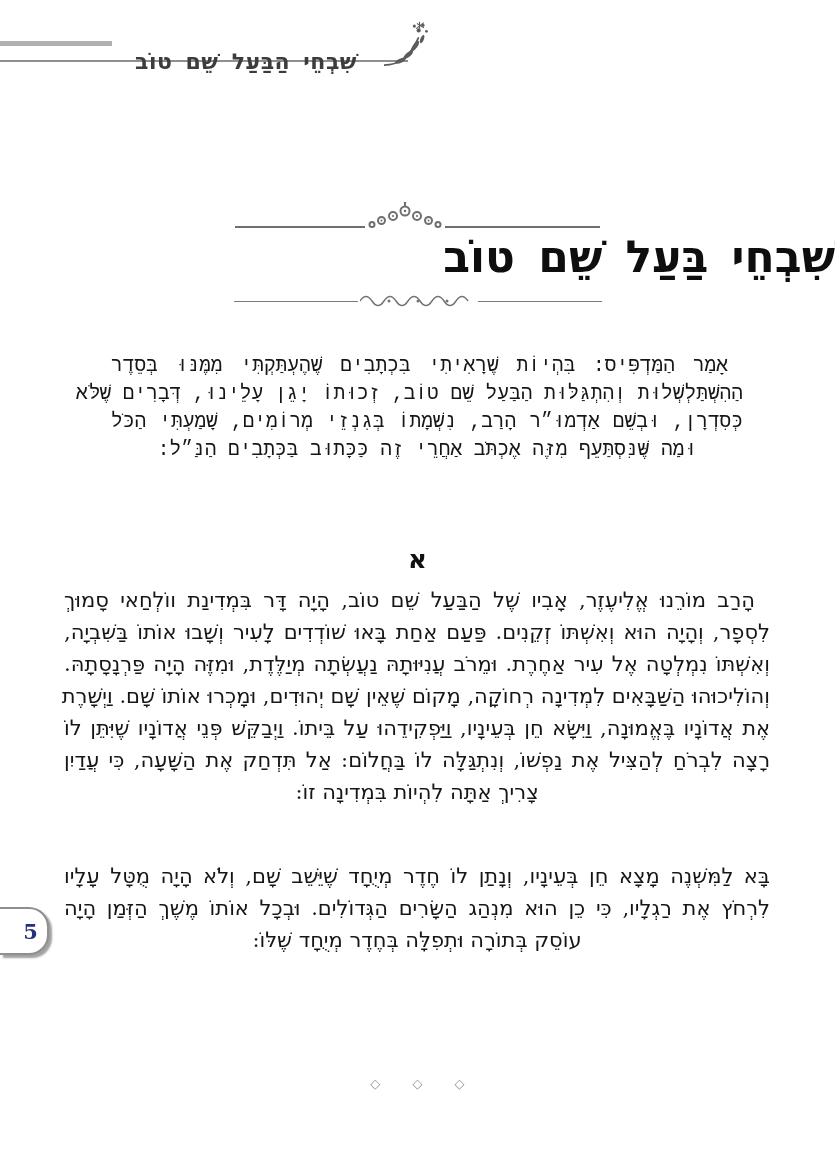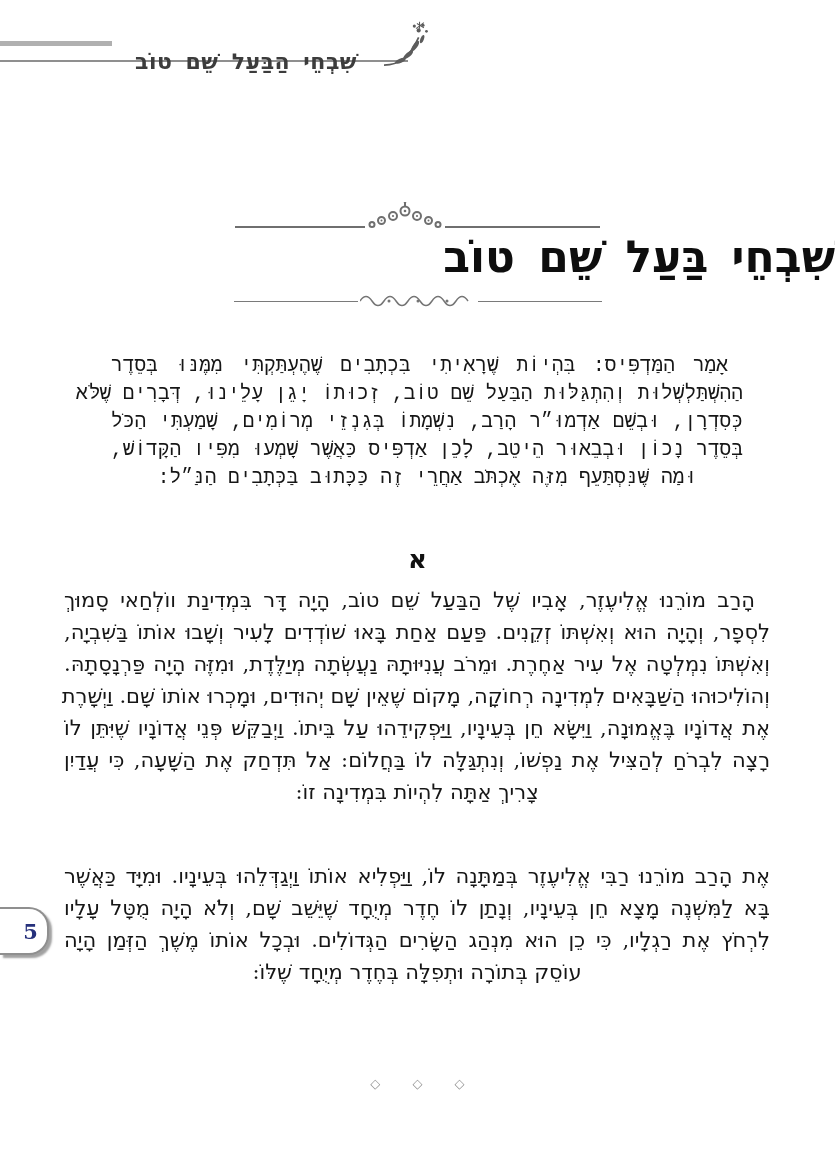--- a/index.html
+++ b/index.html
@@ -145,38 +145,36 @@
           <circle cx="174" cy="14" r="3"></circle>
       </g>
     </svg>
     <div class="rule-seg b" style="width:124px"></div>
   </div>
 
   <div class="intro">
     <div class="tl j indent">אָמַר הַמַּדְפִּיס: בִּהְיוֹת שֶׁרָאִיתִי בִּכְתָבִים שֶׁהֶעְתַּקְתִּי מִמֶּנּוּ בְּסֵדֶר</div>
     <div class="tl j">הַהִשְׁתַּלְשְׁלוּת וְהִתְגַּלּוּת הַבַּעַל שֵׁם טוֹב, זְכוּתוֹ יָגֵן עָלֵינוּ, דְּבָרִים שֶׁלֹּא</div>
     <div class="tl j">כְּסִדְרָן, וּבְשֵׁם אַדְמוּ״ר הָרַב, נִשְׁמָתוֹ בְּגִנְזֵי מְרוֹמִים, שָׁמַעְתִּי הַכֹּל</div>
-    <div class="tl j">בְּסֵדֶר נָכוֹן וּבְבֵאוּר הֵיטֵב, לָכֵן אַדְפִּיס כַּאֲשֶׁר שָׁמְעוּ מִפִּיו הַקָּדוֹשׁ,</div>
     <div class="tl c">וּמַה שֶּׁנִּסְתַּעֵף מִזֶּה אֶכְתֹּב אַחֲרֵי זֶה כַּכָּתוּב בַּכְּתָבִים הַנַּ״ל:</div>
   </div>
 
   <div class="section-marker">א</div>
 
   <div class="para para-a">
     <div class="tl j indent">הָרַב מוֹרֵנוּ אֱלִיעֶזֶר, אָבִיו שֶׁל הַבַּעַל שֵׁם טוֹב, הָיָה דָּר בִּמְדִינַת ווֹלְחַאי סָמוּךְ</div>
     <div class="tl j">לִסְפָר, וְהָיָה הוּא וְאִשְׁתּוֹ זְקֵנִים. פַּעַם אַחַת בָּאוּ שׁוֹדְדִים לָעִיר וְשָׁבוּ אוֹתוֹ בַּשִּׁבְיָה,</div>
     <div class="tl j">וְאִשְׁתּוֹ נִמְלְטָה אֶל עִיר אַחֶרֶת. וּמֵרֹב עֲנִיּוּתָהּ נַעֲשְׂתָה מְיַלֶּדֶת, וּמִזֶּה הָיָה פַּרְנָסָתָהּ.</div>
     <div class="tl j">וְהוֹלִיכוּהוּ הַשַּׁבָּאִים לִמְדִינָה רְחוֹקָה, מָקוֹם שֶׁאֵין שָׁם יְהוּדִים, וּמָכְרוּ אוֹתוֹ שָׁם. וַיְשָׁרֶת</div>
     <div class="tl j">אֶת אֲדוֹנָיו בֶּאֱמוּנָה, וַיִּשָּׂא חֵן בְּעֵינָיו, וַיַּפְקִידֵהוּ עַל בֵּיתוֹ. וַיְבַקֵּשׁ פְּנֵי אֲדוֹנָיו שֶׁיִּתֵּן לוֹ</div>
     <div class="tl j">רָצָה לִבְרֹחַ לְהַצִּיל אֶת נַפְשׁוֹ, וְנִתְגַּלָּה לוֹ בַּחֲלוֹם: אַל תִּדְחַק אֶת הַשָּׁעָה, כִּי עֲדַיִן</div>
     <div class="tl c">צָרִיךְ אַתָּה לִהְיוֹת בִּמְדִינָה זוֹ:</div>
   </div>
 
   <div class="para para-b">
-    <div class="tl j">אֶת הָרַב מוֹרֵנוּ רַבִּי אֱלִיעֶזֶר בְּמַתָּנָה לוֹ, וַיַּפְלִיא אוֹתוֹ וַיְגַדְּלֵהוּ בְּעֵינָיו. וּמִיָּד כַּאֲשֶׁר</div>
     <div class="tl j">בָּא לַמִּשְׁנֶה מָצָא חֵן בְּעֵינָיו, וְנָתַן לוֹ חֶדֶר מְיֻחָד שֶׁיֵּשֵׁב שָׁם, וְלֹא הָיָה מֻטָּל עָלָיו</div>
     <div class="tl j">לִרְחֹץ אֶת רַגְלָיו, כִּי כֵן הוּא מִנְהַג הַשָּׂרִים הַגְּדוֹלִים. וּבְכָל אוֹתוֹ מֶשֶׁךְ הַזְּמַן הָיָה</div>
     <div class="tl c">עוֹסֵק בְּתוֹרָה וּתְפִלָּה בְּחֶדֶר מְיֻחָד שֶׁלּוֹ:</div>
   </div>
 
   <div class="page-tab">
     <span class="num">5</span>
   </div>
 
   <div class="footer-orn">◇ ◇ ◇</div>

